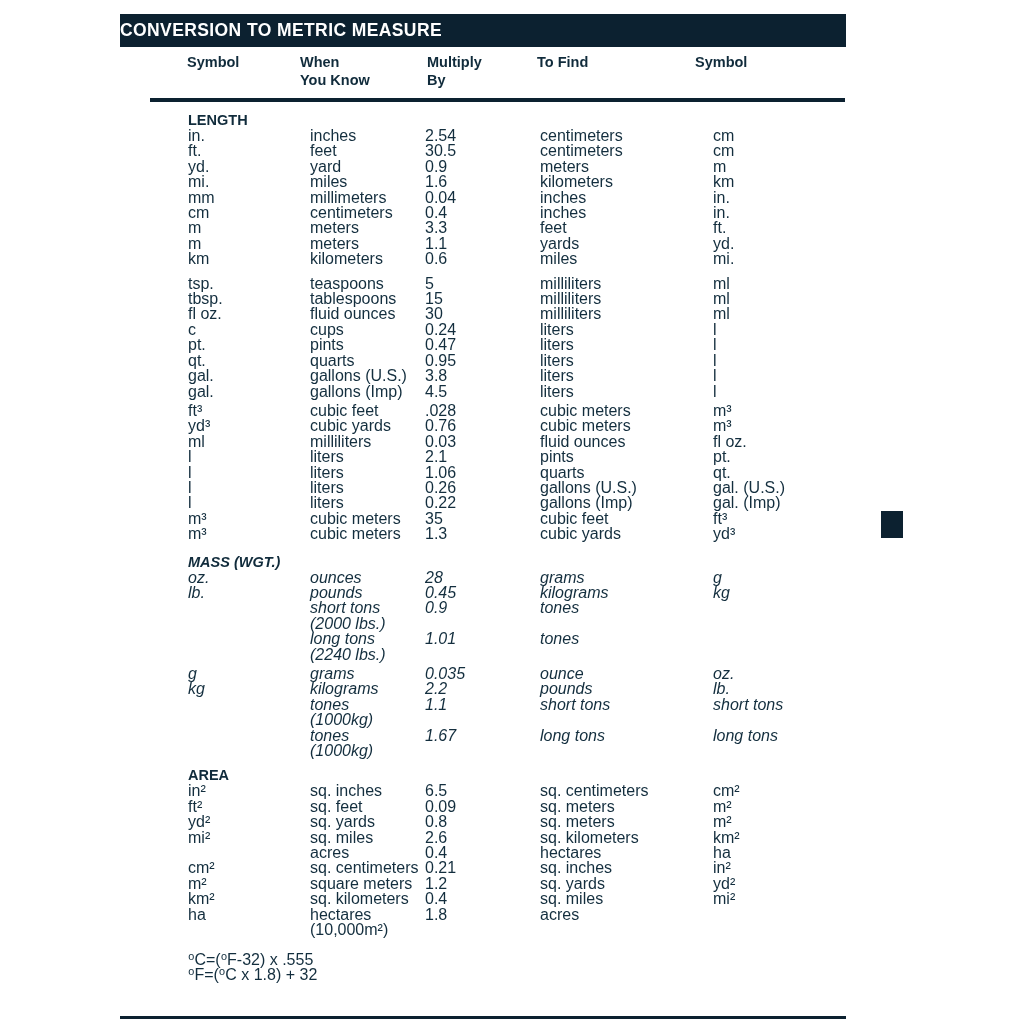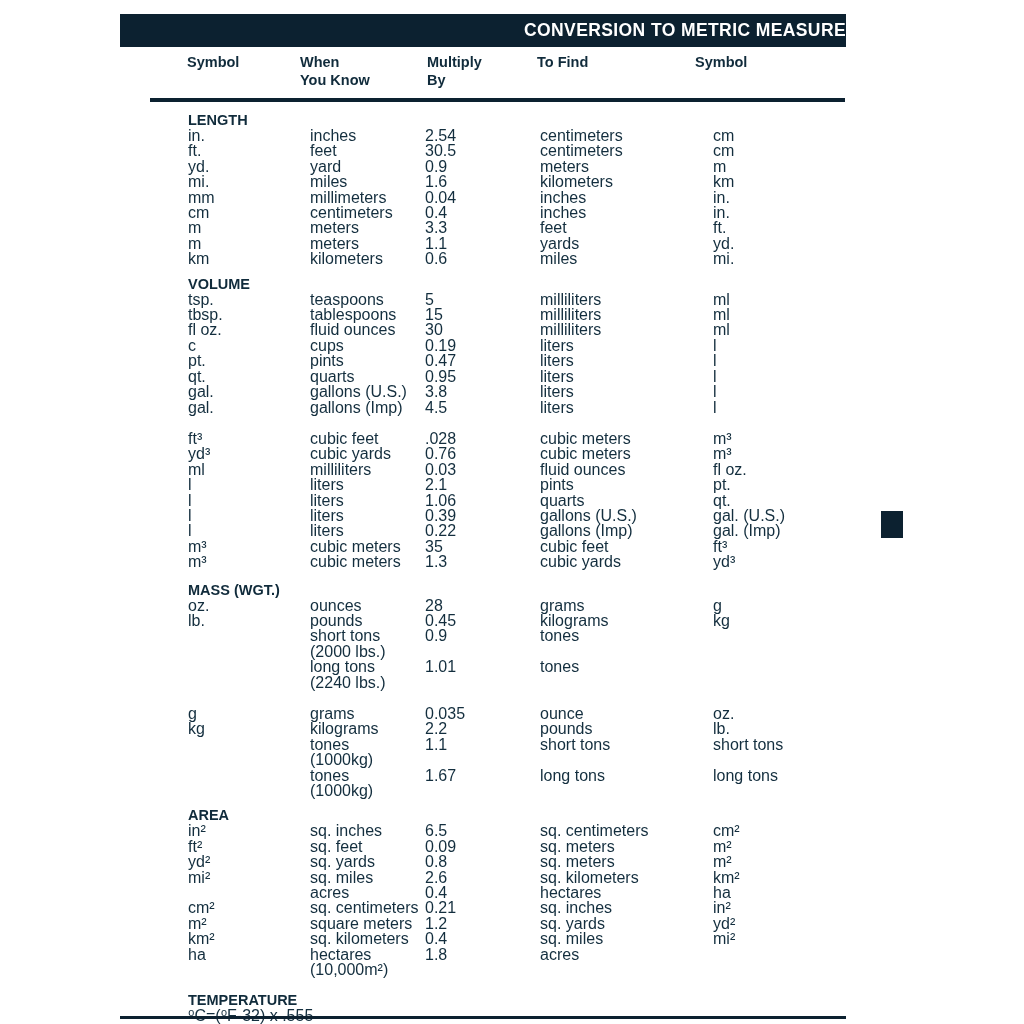--- a/index.html
+++ b/index.html
@@ -6,41 +6,41 @@
   html, body {
     width:1024px; height:1024px; background:#ffffff;
     font-family:"Liberation Sans","DejaVu Sans",sans-serif;
     color:#132e3e;
   }
   .page { position:relative; width:1024px; height:1024px; overflow:hidden; background:#fff; }
 
   .title-bar {
     position:absolute; left:120px; top:14px; width:726px; height:33px;
     background:#0c2130; color:#ffffff;
-    display:flex; align-items:center; justify-content:flex-end;
+    display:flex; align-items:center; justify-content:flex-start;
     font-weight:bold; font-size:17.5px; letter-spacing:0.4px;
   }
 
   .col-headers { position:absolute; left:0; top:53px; font-weight:bold; font-size:14.5px; line-height:18px; color:#102b3b; }
   .col-headers .h { position:absolute; top:0; white-space:nowrap; }
   .col-headers .h span { display:block; }
   .h1 { left:187px; } .h2 { left:300px; } .h3 { left:427px; } .h4 { left:537px; } .h5 { left:695px; }
 
   .header-rule { position:absolute; left:150px; top:98px; width:695px; height:4px; background:#0c2130; }
   .bottom-rule { position:absolute; left:120px; top:1016px; width:726px; height:3px; background:#0c2130; }
   .side-square { position:absolute; left:881px; top:511px; width:22px; height:27px; background:#0c2130; }
 
   .flow { position:absolute; left:188px; top:112px; width:680px; }
 
   .section-title { font-size:14.5px; font-weight:bold; line-height:16px; color:#102b3b; }
   #content .section:nth-child(1) { margin-top:0; }
   #content .section:nth-child(2) { margin-top:9px; }
-  #content .section:nth-child(3) { margin-top:12px; }
+  #content .section:nth-child(3) { margin-top:12px;font-style:italic; }
   #content .section:nth-child(4) { margin-top:9px; }
-  .group + .group { margin-top:16px; }
+  .group + .group { margin-top:4px; }
 
   .row {
     display:grid;
     grid-template-columns:122px 115px 42px 73px 173px auto;
     align-items:start;
     font-size:16px; line-height:15.4px;
     white-space:nowrap;
   }
   .c3 { }
   .c2 .know1, .c2 .know2 { display:block; }
@@ -188,21 +188,20 @@
     </span>
     <span class="c c3">0.6</span>
     <span class="c spacer"></span>
     <span class="c c4">miles</span>
     <span class="c c5">mi.</span>
   </div>
 </div>
         </section>
 
   <section class="section">
-    <h2 class="section-title">VOLUME</h2>
   <div class="group">
   <div class="row">
     <span class="c c1">tsp.</span>
     <span class="c c2">
       <span class="know1">teaspoons</span>
 
     </span>
     <span class="c c3">5</span>
     <span class="c spacer"></span>
     <span class="c c4">milliliters</span>
@@ -232,21 +231,21 @@
     <span class="c c4">milliliters</span>
     <span class="c c5">ml</span>
   </div>
 
   <div class="row">
     <span class="c c1">c</span>
     <span class="c c2">
       <span class="know1">cups</span>
 
     </span>
-    <span class="c c3">0.19</span>
+    <span class="c c3">0.24</span>
     <span class="c spacer"></span>
     <span class="c c4">liters</span>
     <span class="c c5">l</span>
   </div>
 
   <div class="row">
     <span class="c c1">pt.</span>
     <span class="c c2">
       <span class="know1">pints</span>
 
@@ -353,21 +352,21 @@
     <span class="c c4">quarts</span>
     <span class="c c5">qt.</span>
   </div>
 
   <div class="row">
     <span class="c c1">l</span>
     <span class="c c2">
       <span class="know1">liters</span>
 
     </span>
-    <span class="c c3">0.39</span>
+    <span class="c c3">0.26</span>
     <span class="c spacer"></span>
     <span class="c c4">gallons (U.S.)</span>
     <span class="c c5">gal. (U.S.)</span>
   </div>
 
   <div class="row">
     <span class="c c1">l</span>
     <span class="c c2">
       <span class="know1">liters</span>
 
@@ -614,21 +613,20 @@
     <span class="c c3">1.8</span>
     <span class="c spacer"></span>
     <span class="c c4">acres</span>
     <span class="c c5"></span>
   </div>
 </div>
         </section>
 </div>
 
     <div class="temperature section">
-      <h2 class="section-title">TEMPERATURE</h2>
       <div class="tline">⁰C=(⁰F-32) x .555</div>
       <div class="tline">⁰F=(⁰C x 1.8) + 32</div>
     </div>
   </div>
 
   <div class="side-square"></div>
   <div class="bottom-rule"></div>
 </div>
 
 </body></html>

